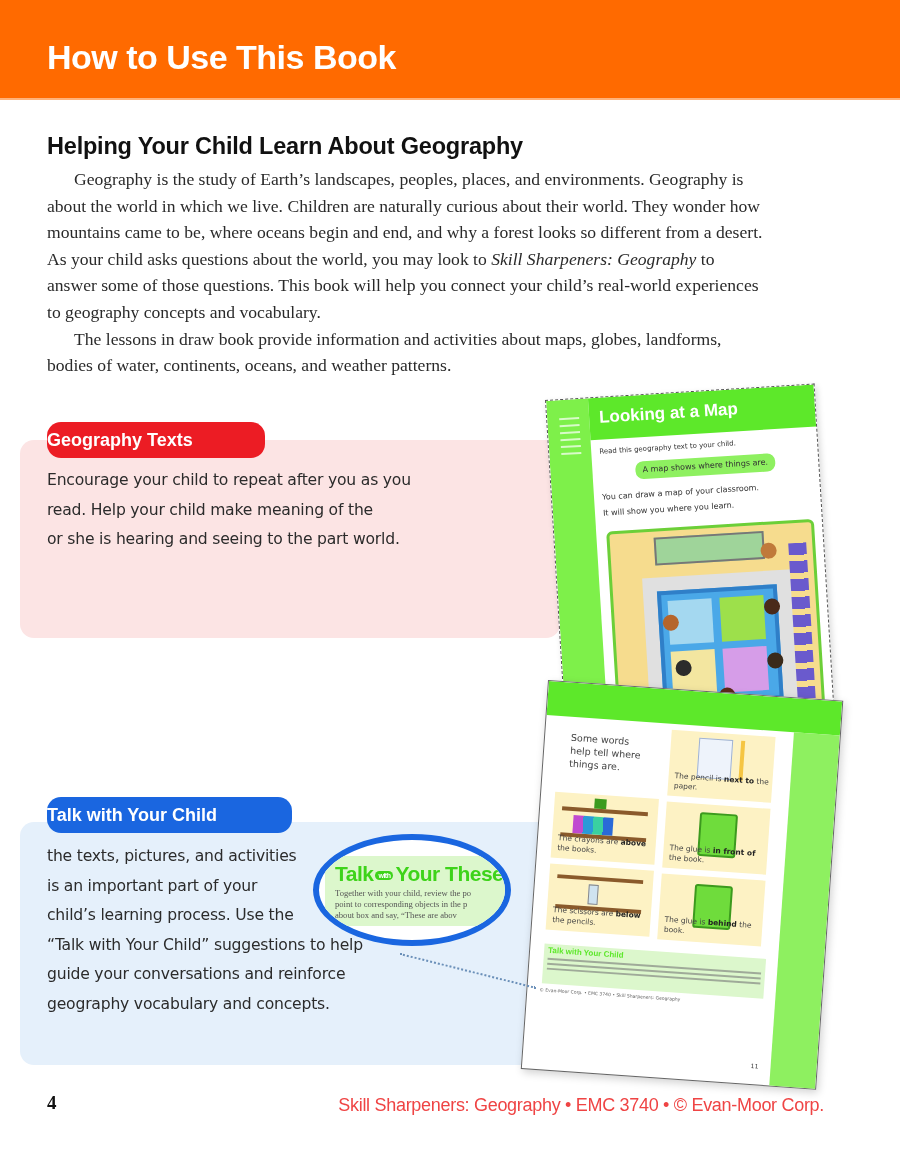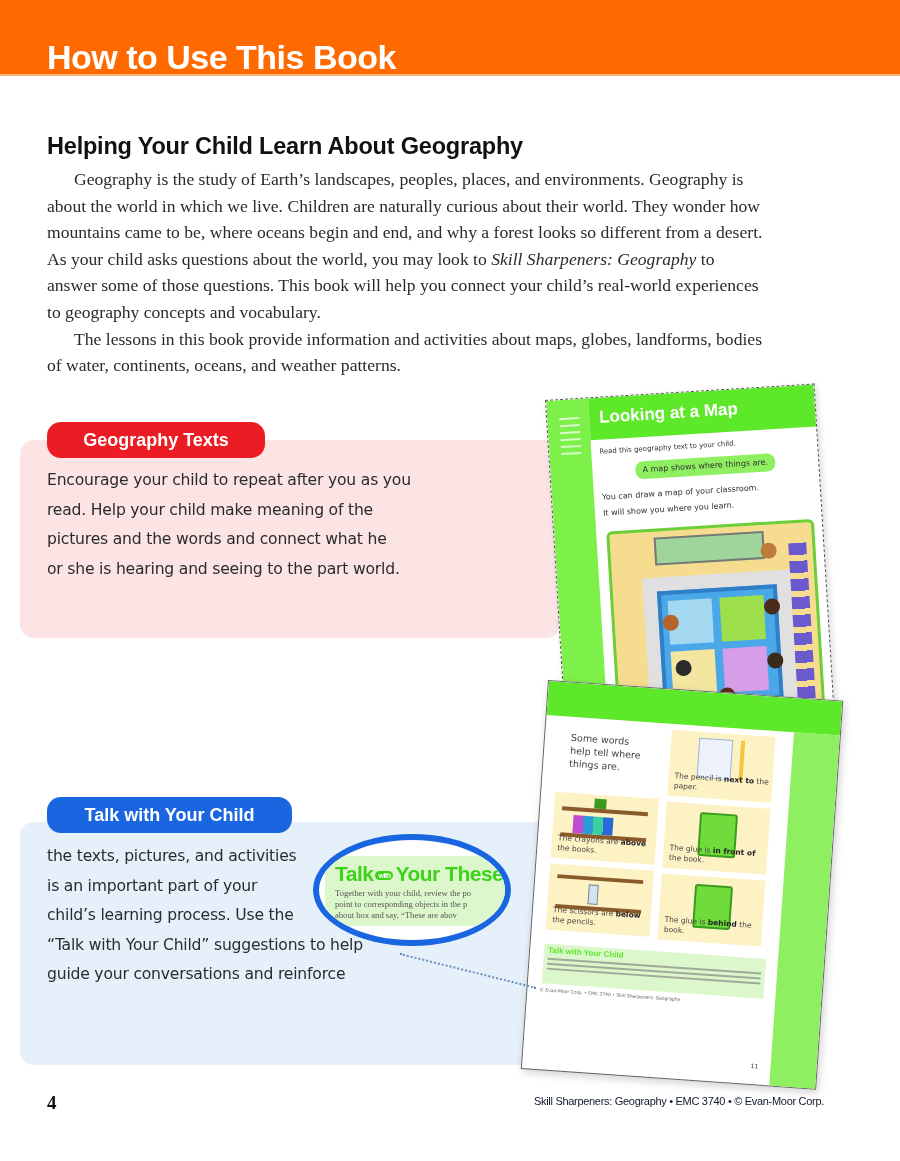--- a/index.html
+++ b/index.html
@@ -1,20 +1,20 @@
 <!DOCTYPE html>
 <html><head>
 <meta charset="utf-8">
 <style>
   * { box-sizing: border-box; margin: 0; padding: 0; }
   html, body { width: 900px; height: 1161px; background: #ffffff; overflow: hidden; }
   body { position: relative; font-family: "Liberation Serif", serif; color: #231f20; }
 
   .header-bar {
-    position: absolute; left: 0; top: 0; width: 900px; height: 76px;
+    position: absolute; left: 0; top: 0; width: 900px; height: 100px;
     background: #ff6a00;
     border-bottom: 2px solid #ffb27a;
   }
   .header-title {
     position: absolute; left: 47px; top: 38px;
     font-family: "Liberation Sans", sans-serif; font-weight: bold;
     font-size: 34px; color: #ffffff; letter-spacing: -0.5px;
   }
 
   .section-heading {
@@ -33,21 +33,21 @@
   
   .feature-box {
     position: absolute; border-radius: 14px;
   }
   .box-red { left: 20px; top: 440px; width: 540px; height: 198px; background: #fce4e4; }
   .box-blue { left: 20px; top: 822px; width: 680px; height: 243px; background: #e5f0fb; }
 
   .pill {
     position: absolute; height: 36px; border-radius: 14px;
     font-family: "Liberation Sans", sans-serif; font-weight: bold;
-    font-size: 18px; color: #ffffff; line-height: 36px; text-align: center;
+    font-size: 18px; color: #ffffff; line-height: 36px; 
   }
   .pill-red { left: 47px; top: 422px; width: 218px; background: #ec1c24; }
   .pill-blue { left: 47px; top: 797px; width: 245px; background: #1a66e0; }
 
   .feature-text {
     position: absolute; font-family: "DejaVu Sans", sans-serif; font-size: 15.6px;
     line-height: 29.6px; color: #2b2b2b; letter-spacing: -0.2px;
   }
   .feature-text .indent { padding-left: 27px; }
   .ft-red { left: 47px; top: 466px; width: 400px; }
@@ -145,54 +145,54 @@
     position: absolute; left: 400px; top: 953px; width: 140px; height: 0;
     border-top: 2px dotted #6a8fb8; transform: rotate(14deg); transform-origin: left;
   }
 
   .page-number {
     position: absolute; left: 47px; top: 1092px; font-family: "Liberation Serif", serif;
     font-weight: bold; font-size: 19px; color: #111;
   }
   .footer-credit {
     position: absolute; right: 76px; top: 1095px; font-family: "Liberation Sans", sans-serif;
-    font-size: 11px; color: #0f172a; letter-spacing: -0.3px;
+    font-size: 18px; color: #ef4444; letter-spacing: -0.3px;
   }
 </style>
 </head>
 <body>
 
 <div class="header-bar">
   <div class="header-title">How to Use This Book</div>
 </div>
 
 <div class="section-heading">Helping Your Child Learn About Geography</div>
 
 <div class="intro">
   <p><span>Geography is the study of Earth’s landscapes, peoples, places, and environments. Geography is about the world in which we live. Children are naturally curious about their world. They wonder how mountains came to be, where oceans begin and end, and why a forest looks so different from a desert. As your child asks questions about the world, you may look to </span><em>Skill Sharpeners: Geography</em><span> to answer some of those questions. This book will help you connect your child’s real-world experiences to geography concepts and vocabulary.</span></p>
-  <p>The lessons in this book provide information and activities about maps, globes, landforms, bodies of water, continents, oceans, and weather patterns.</p>
+  <p>The lessons in draw book provide information and activities about maps, globes, landforms, bodies of water, continents, oceans, and weather patterns.</p>
 </div>
 
 <div class="feature-box box-red"></div>
 <div class="pill pill-red">Geography Texts</div>
 <div class="feature-text ft-red">
   <div>Encourage your child to repeat after you as you</div>
   <div>read. Help your child make meaning of the</div>
-  <div>pictures and the words and connect what he</div>
   <div>or she is hearing and seeing to the part world.</div>
 </div>
 
 <div class="feature-box box-blue"></div>
 <div class="pill pill-blue">Talk with Your Child</div>
 <div class="feature-text ft-blue">
   <div>the texts, pictures, and activities</div>
   <div>is an important part of your</div>
   <div>child’s learning process. Use the</div>
   <div style="width:340px;white-space:nowrap">“Talk with Your Child” suggestions to help</div>
   <div>guide your conversations and reinforce</div>
+  <div>geography vocabulary and concepts.</div>
 </div>
 
 <div class="sample1">
   <div class="s1-side">
     <div class="s1-side-lines">
         <span></span>
         <span></span>
         <span></span>
         <span></span>
         <span></span>

